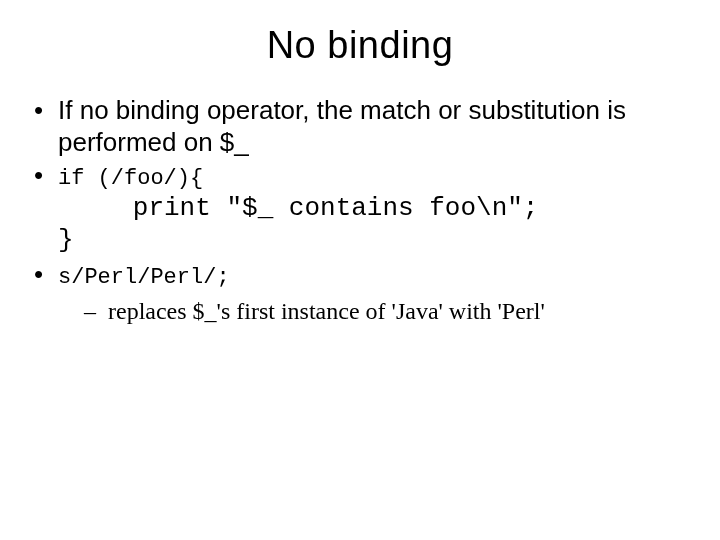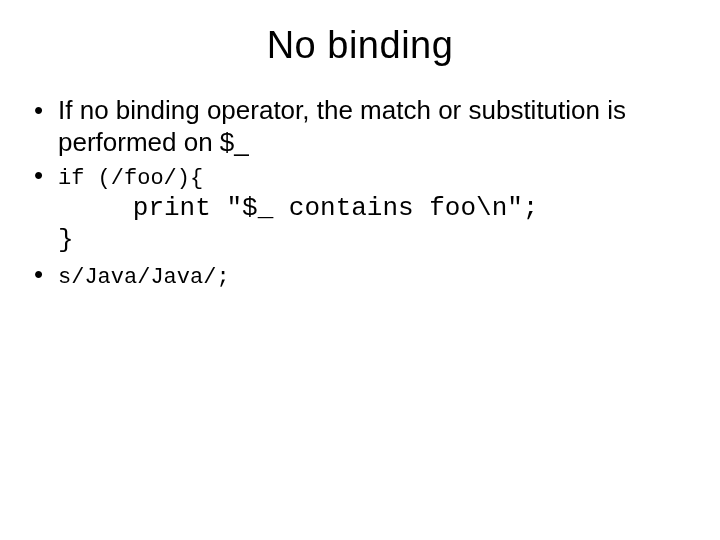--- a/index.html
+++ b/index.html
@@ -86,16 +86,21 @@
   <ul class="level1">
     <li>
       <span>If no binding operator, the match or substitution is performed on $_</span>
     </li>
     <li>
       <span class="mono">if (/foo/){</span>
       <div class="code-block code-indent">   print "$_ contains foo\n";</div>
       <div class="code-block">}</div>
     </li>
     <li>
-      <span class="mono">s/Java/Java/;</span>
+      <span class="mono">s/Perl/Perl/;</span>
+      <ul class="level2">
+        <li>
+          <span>replaces $_'s first instance of 'Java' with 'Perl'</span>
+        </li>
+      </ul>
     </li>
   </ul>
 </div>
 
 </body></html>

